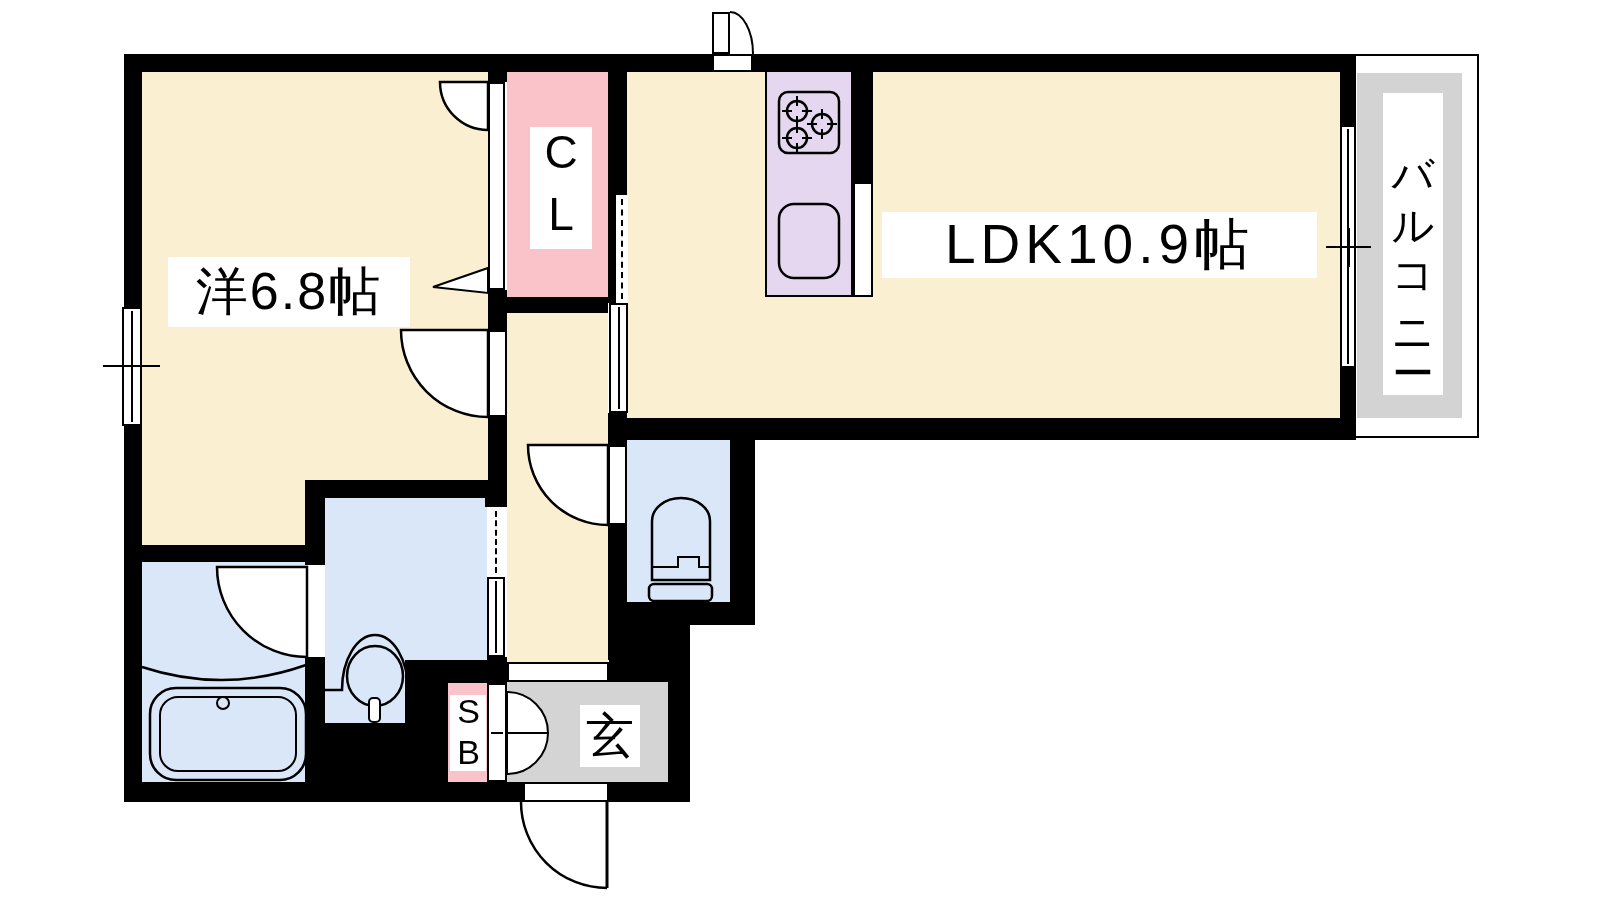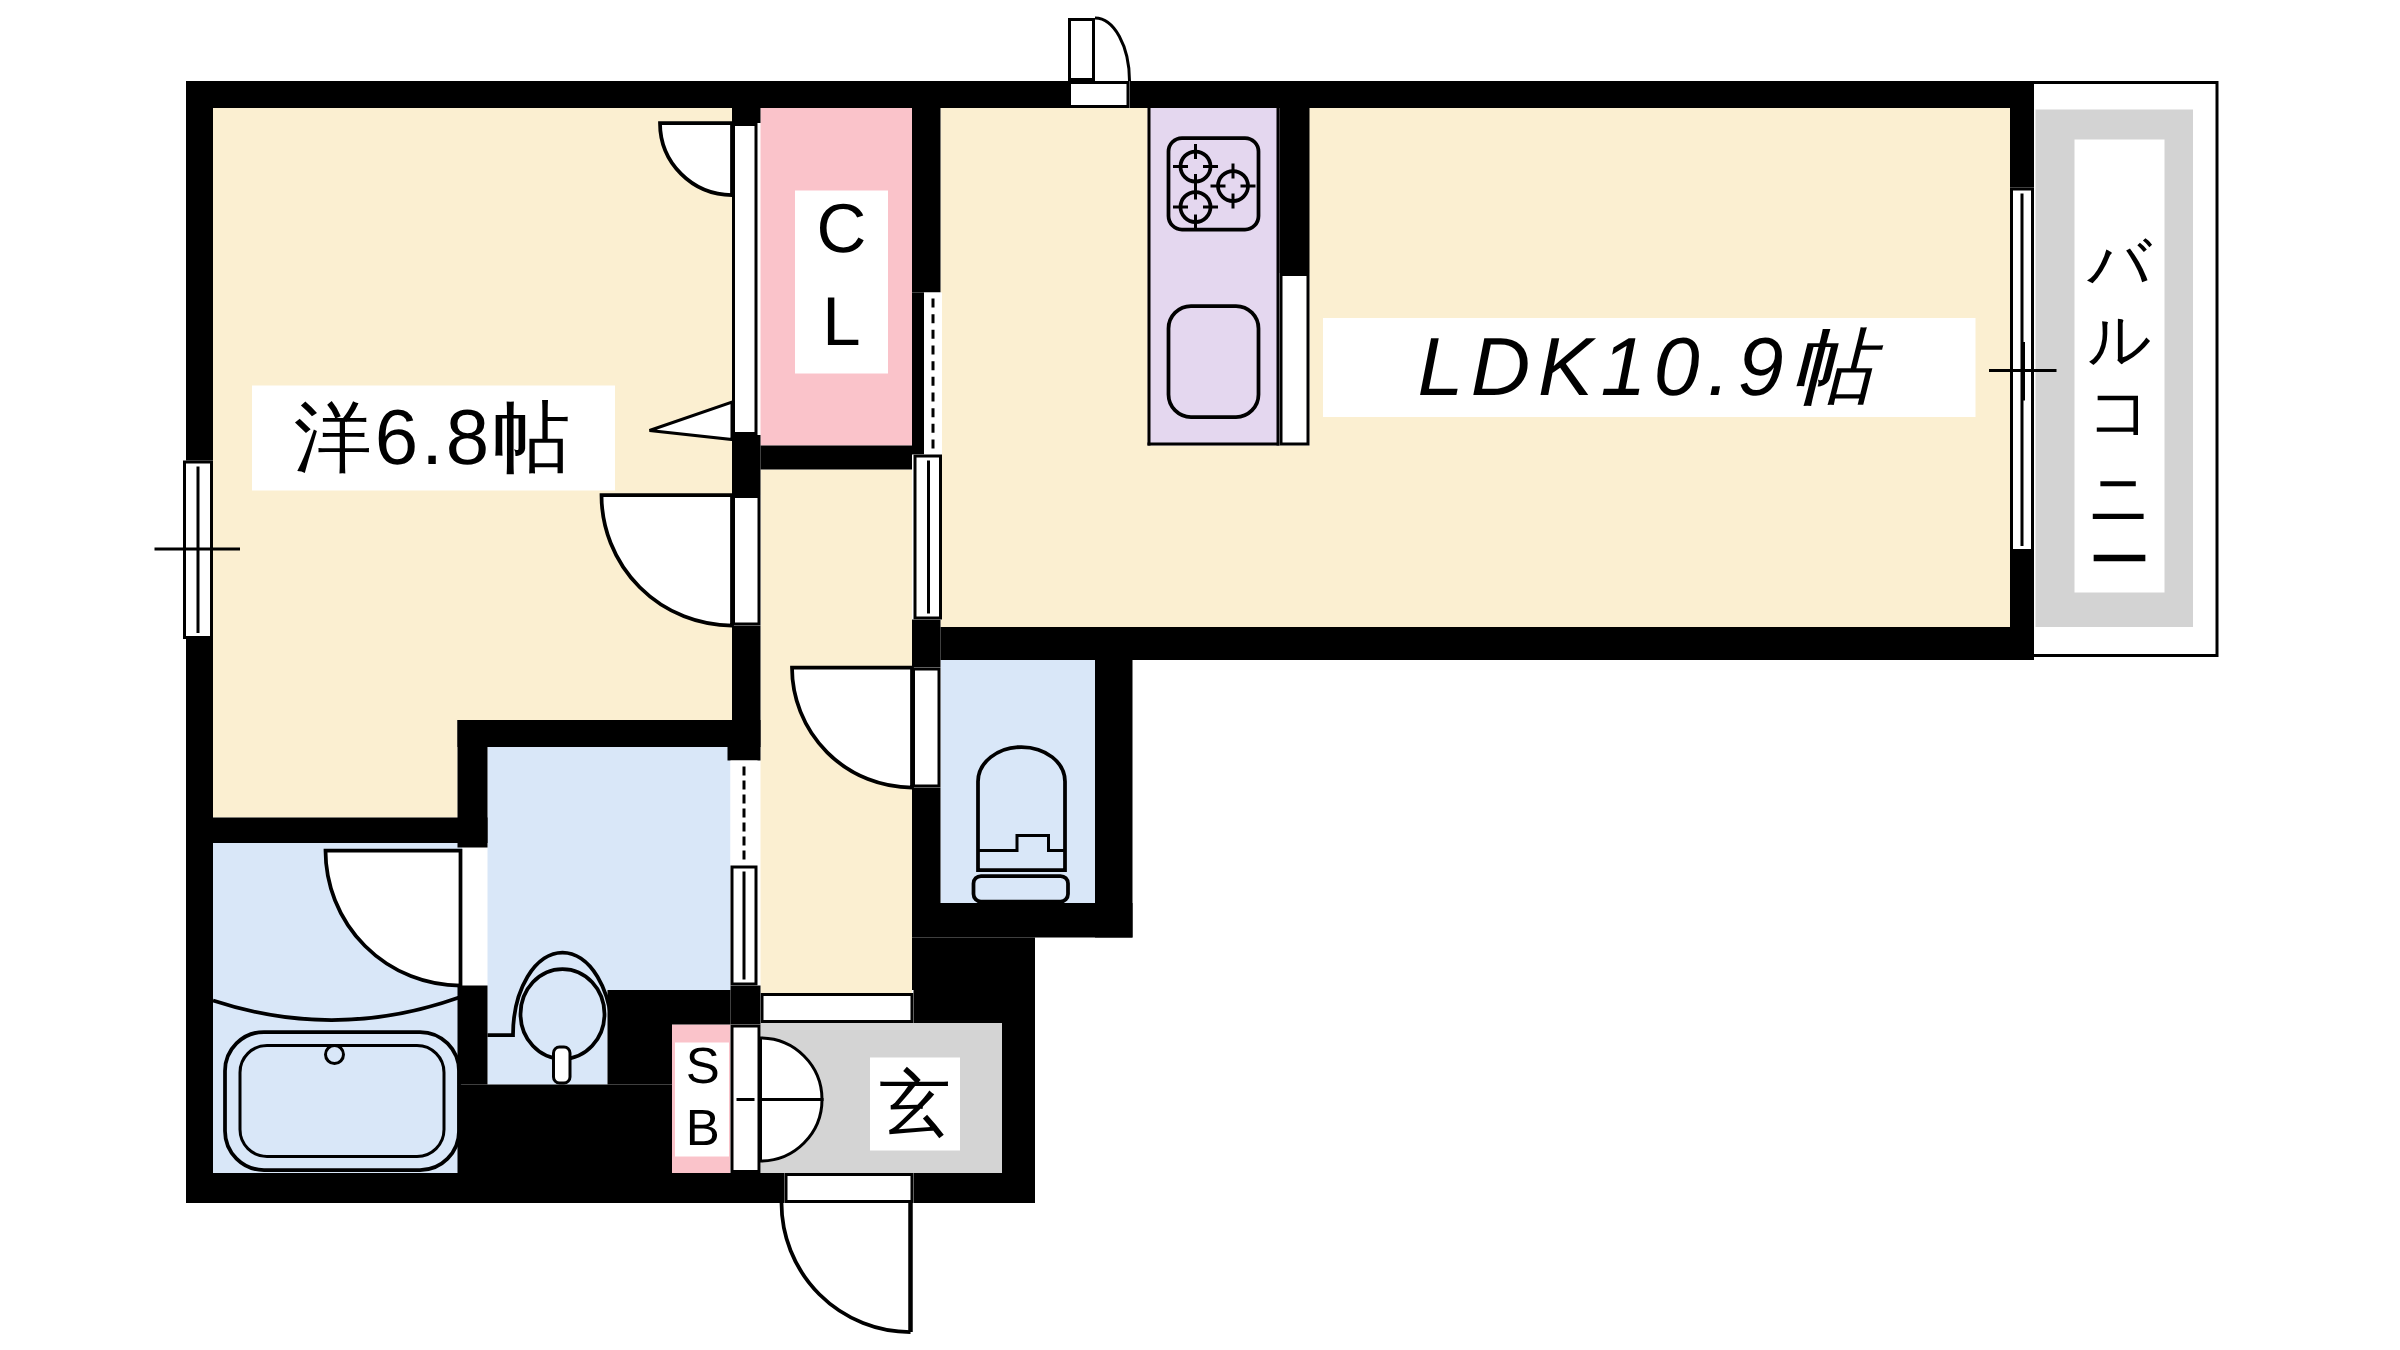--- a/index.html
+++ b/index.html
@@ -160,19 +160,19 @@
 
     <g stroke="#000" stroke-width="2.5" fill="none">
       <path d="M 142,667 Q 224,694 306,665"></path>
       <rect x="150" y="688" width="156" height="92" rx="26"></rect>
       <rect x="160" y="697" width="136" height="74" rx="18" stroke-width="2"></rect>
       <circle cx="223" cy="703" r="6" stroke-width="2"></circle>
     </g>
   </svg>
 
   <div class="label" style="left:168px;top:257px;width:242px;height:70px;font-size:52px;letter-spacing:2px;">洋6.8帖</div>
-  <div class="label" style="left:882px;top:212px;width:435px;height:66px;font-size:55px;letter-spacing:5px;font-style:italic;">LDK10.9帖</div>
+  <div class="label" style="left:882px;top:212px;width:435px;height:66px;font-size:55px;letter-spacing:5px;">LDK10.9帖</div>
   <div class="label vert" style="left:530px;top:127px;width:62px;height:122px;font-size:46px;letter-spacing:10px;">CL</div>
   <div class="label vert" style="left:1383px;top:93px;width:60px;height:302px;font-size:42px;letter-spacing:8px;">バルコニー</div>
   <div class="label" style="left:580px;top:705px;width:60px;height:62px;font-size:48px;">玄</div>
   <div class="label vert" style="left:450px;top:695px;width:36px;height:76px;font-size:34px;letter-spacing:3px;">SB</div>
 
 </div>
 
 </body></html>

